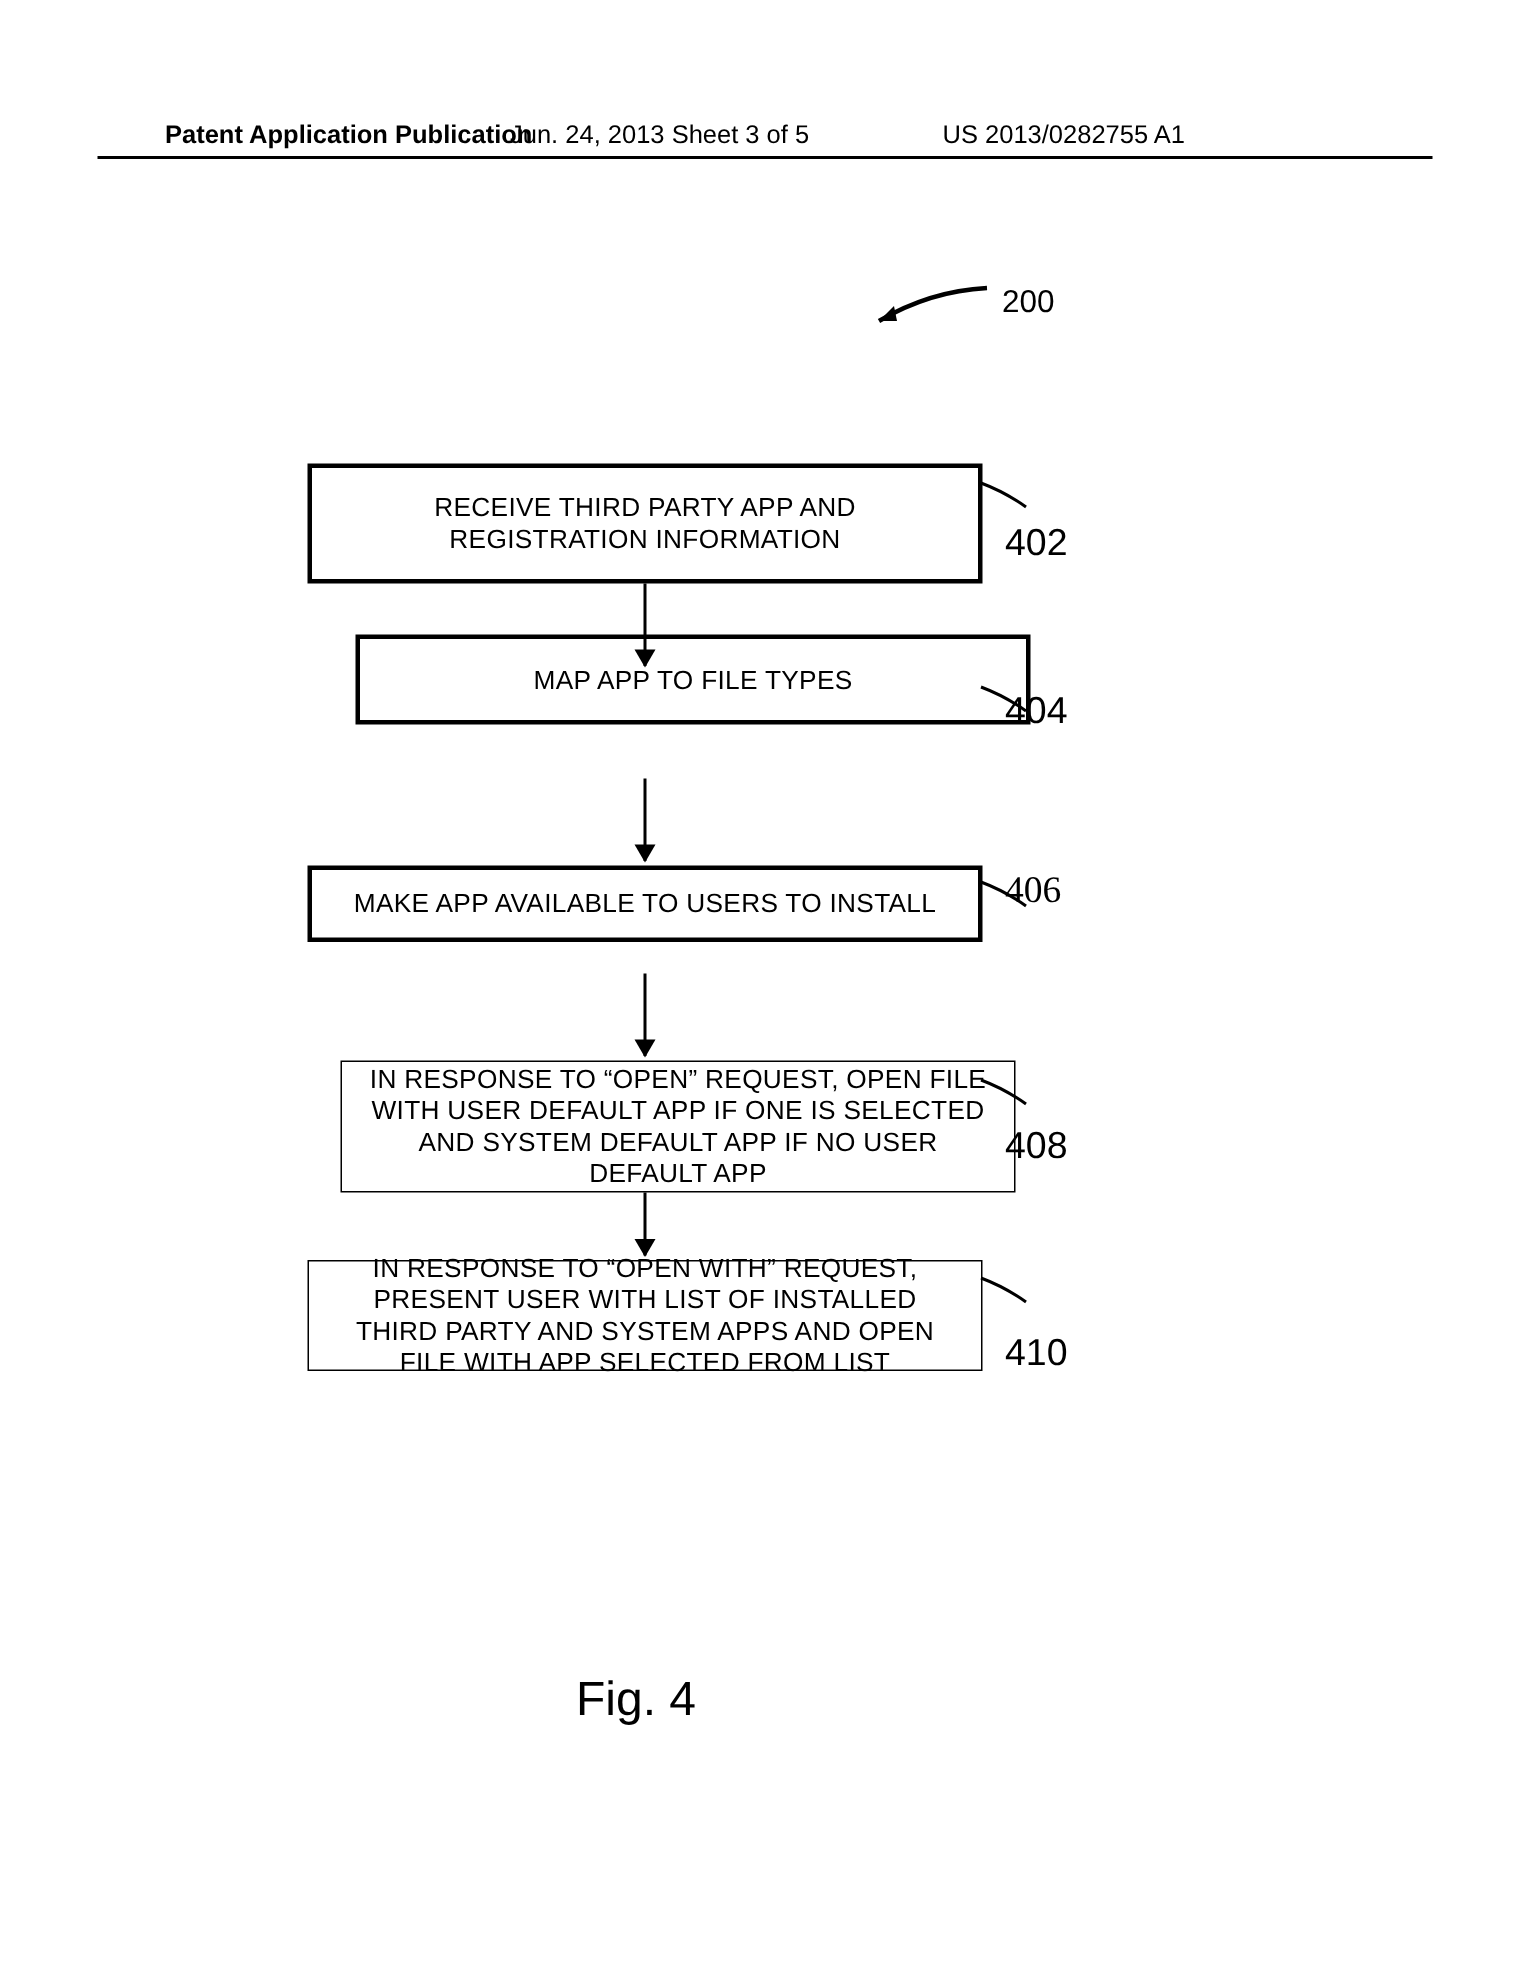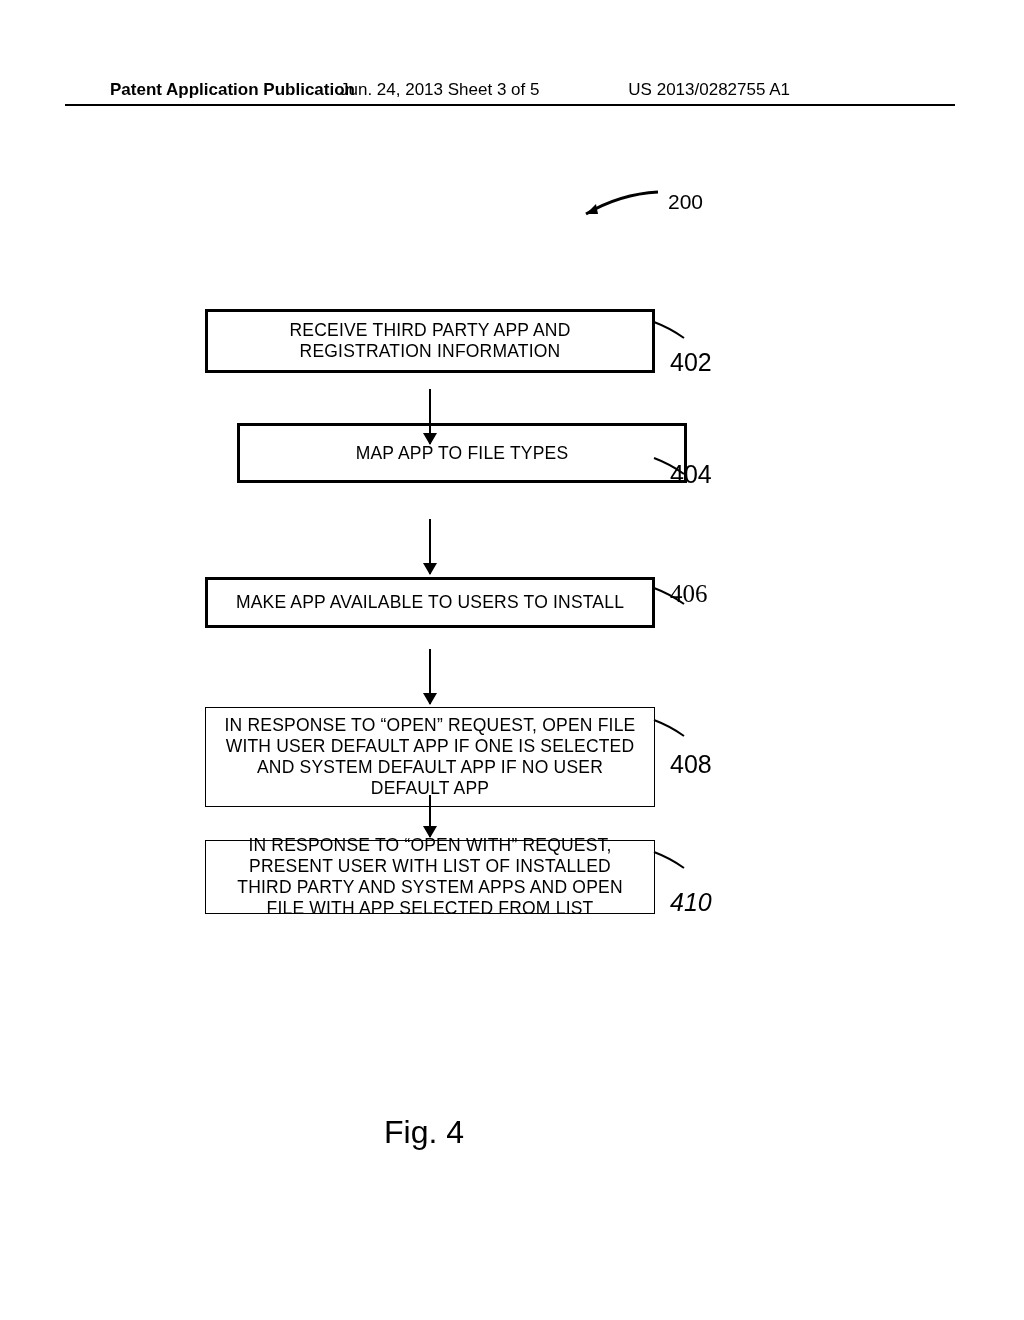--- a/index.html
+++ b/index.html
@@ -105,21 +105,21 @@
   <span class="right">US 2013/0282755 A1</span>
 </div>
 <div class="hr"></div>
 
 <svg class="ref-arrow" viewBox="0 0 80 30">
   <path d="M 78 2 Q 40 4 6 24" stroke="#000" stroke-width="3" fill="none"></path>
   <polygon points="6,24 16,14 18,24" fill="#000"></polygon>
 </svg>
 <div class="ref-label">200</div>
 
-<div class="box" style="top:309px; height:64px;">
+<div class="box" style="top:309px; height:80px;">
   <span>RECEIVE THIRD PARTY APP AND REGISTRATION INFORMATION</span>
 </div>
 <svg class="tick" style="top:320px; left:652px;" viewBox="0 0 36 20">
   <path d="M 2 2 Q 18 8 32 18" stroke="#000" stroke-width="2" fill="none"></path>
 </svg>
 <div class="num" style="top:348px; left:670px;">402</div>
 <div class="arrow" style="top:389px; height:55px;"></div>
 
 <div class="box" style="top:423px; height:60px;margin-left:32px;">
   <span>MAP APP TO FILE TYPES</span>
@@ -132,30 +132,30 @@
 
 <div class="box" style="top:577px; height:51px;">
   <span>MAKE APP AVAILABLE TO USERS TO INSTALL</span>
 </div>
 <svg class="tick" style="top:586px; left:652px;" viewBox="0 0 36 20">
   <path d="M 2 2 Q 18 8 32 18" stroke="#000" stroke-width="2" fill="none"></path>
 </svg>
 <div class="num" style="top:580px; left:670px;font-family:Liberation Serif, serif;">406</div>
 <div class="arrow" style="top:649px; height:55px;"></div>
 
-<div class="box thin" style="top:707px; height:100px;">
+<div class="box thin" style="top:707px; height:88px;margin-left:22px;">
   <span>IN RESPONSE TO “OPEN” REQUEST, OPEN FILE WITH USER DEFAULT APP IF ONE IS SELECTED AND SYSTEM DEFAULT APP IF NO USER DEFAULT APP</span>
 </div>
 <svg class="tick" style="top:718px; left:652px;" viewBox="0 0 36 20">
   <path d="M 2 2 Q 18 8 32 18" stroke="#000" stroke-width="2" fill="none"></path>
 </svg>
 <div class="num" style="top:750px; left:670px;">408</div>
 <div class="arrow" style="top:795px; height:42px;"></div>
 
 <div class="box thin" style="top:840px; height:74px;">
   <span>IN RESPONSE TO “OPEN WITH” REQUEST, PRESENT USER WITH LIST OF INSTALLED THIRD PARTY AND SYSTEM APPS AND OPEN FILE WITH APP SELECTED FROM LIST</span>
 </div>
 <svg class="tick" style="top:850px; left:652px;" viewBox="0 0 36 20">
   <path d="M 2 2 Q 18 8 32 18" stroke="#000" stroke-width="2" fill="none"></path>
 </svg>
-<div class="num" style="top:888px; left:670px;font-style:italic;">410</div>
+<div class="num" style="top:888px; left:670px;">410</div>
 
 <div class="fig">Fig. 4</div>
 
 </body></html>

